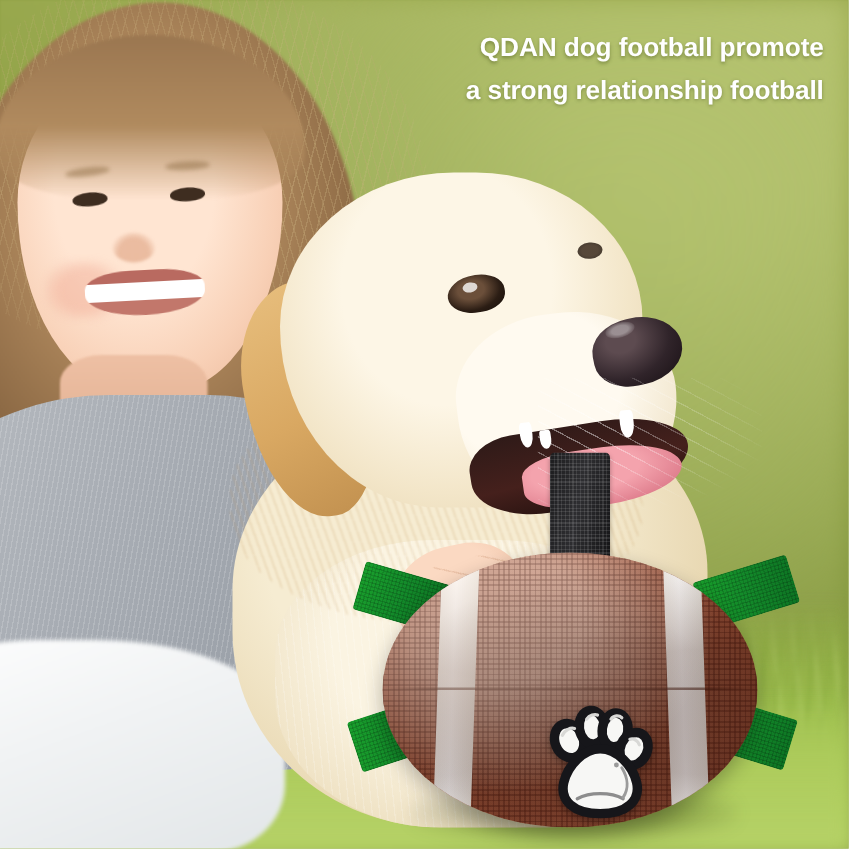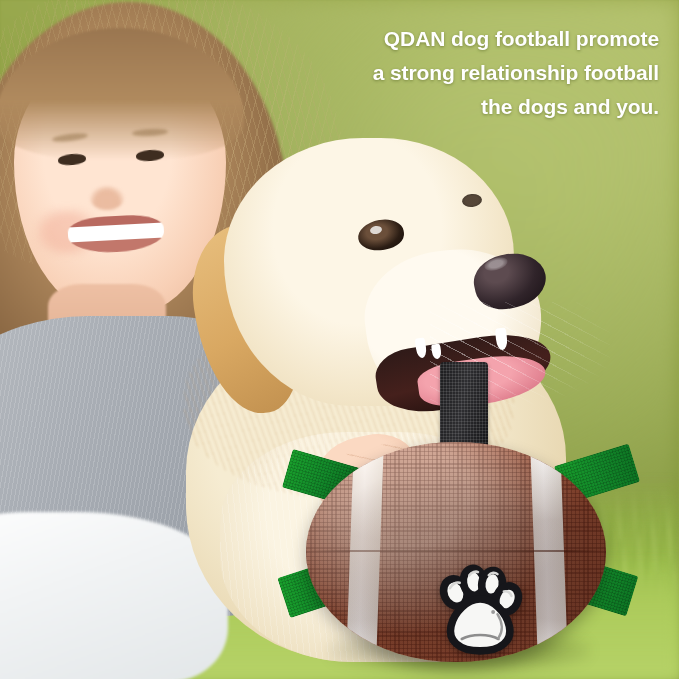--- a/index.html
+++ b/index.html
@@ -454,16 +454,15 @@
         <path d="M42 16 C44 13 48 12 50 13" fill="none" stroke="#d8d8d6" stroke-width="2.4" stroke-linecap="round"></path>
         <path d="M60 16 C62 13 66 13 68 15" fill="none" stroke="#d8d8d6" stroke-width="2.4" stroke-linecap="round"></path>
         <path d="M74 31 C77 30 80 32 81 35" fill="none" stroke="#d8d8d6" stroke-width="2.4" stroke-linecap="round"></path>
       </svg>
     </div>
   </div>
 
   <div class="headline">
     <div>QDAN dog football promote</div>
     <div>a strong relationship football</div>
-    <div>the dogs and you.</div>
   </div>
 
 </div>
 
 </body></html>

